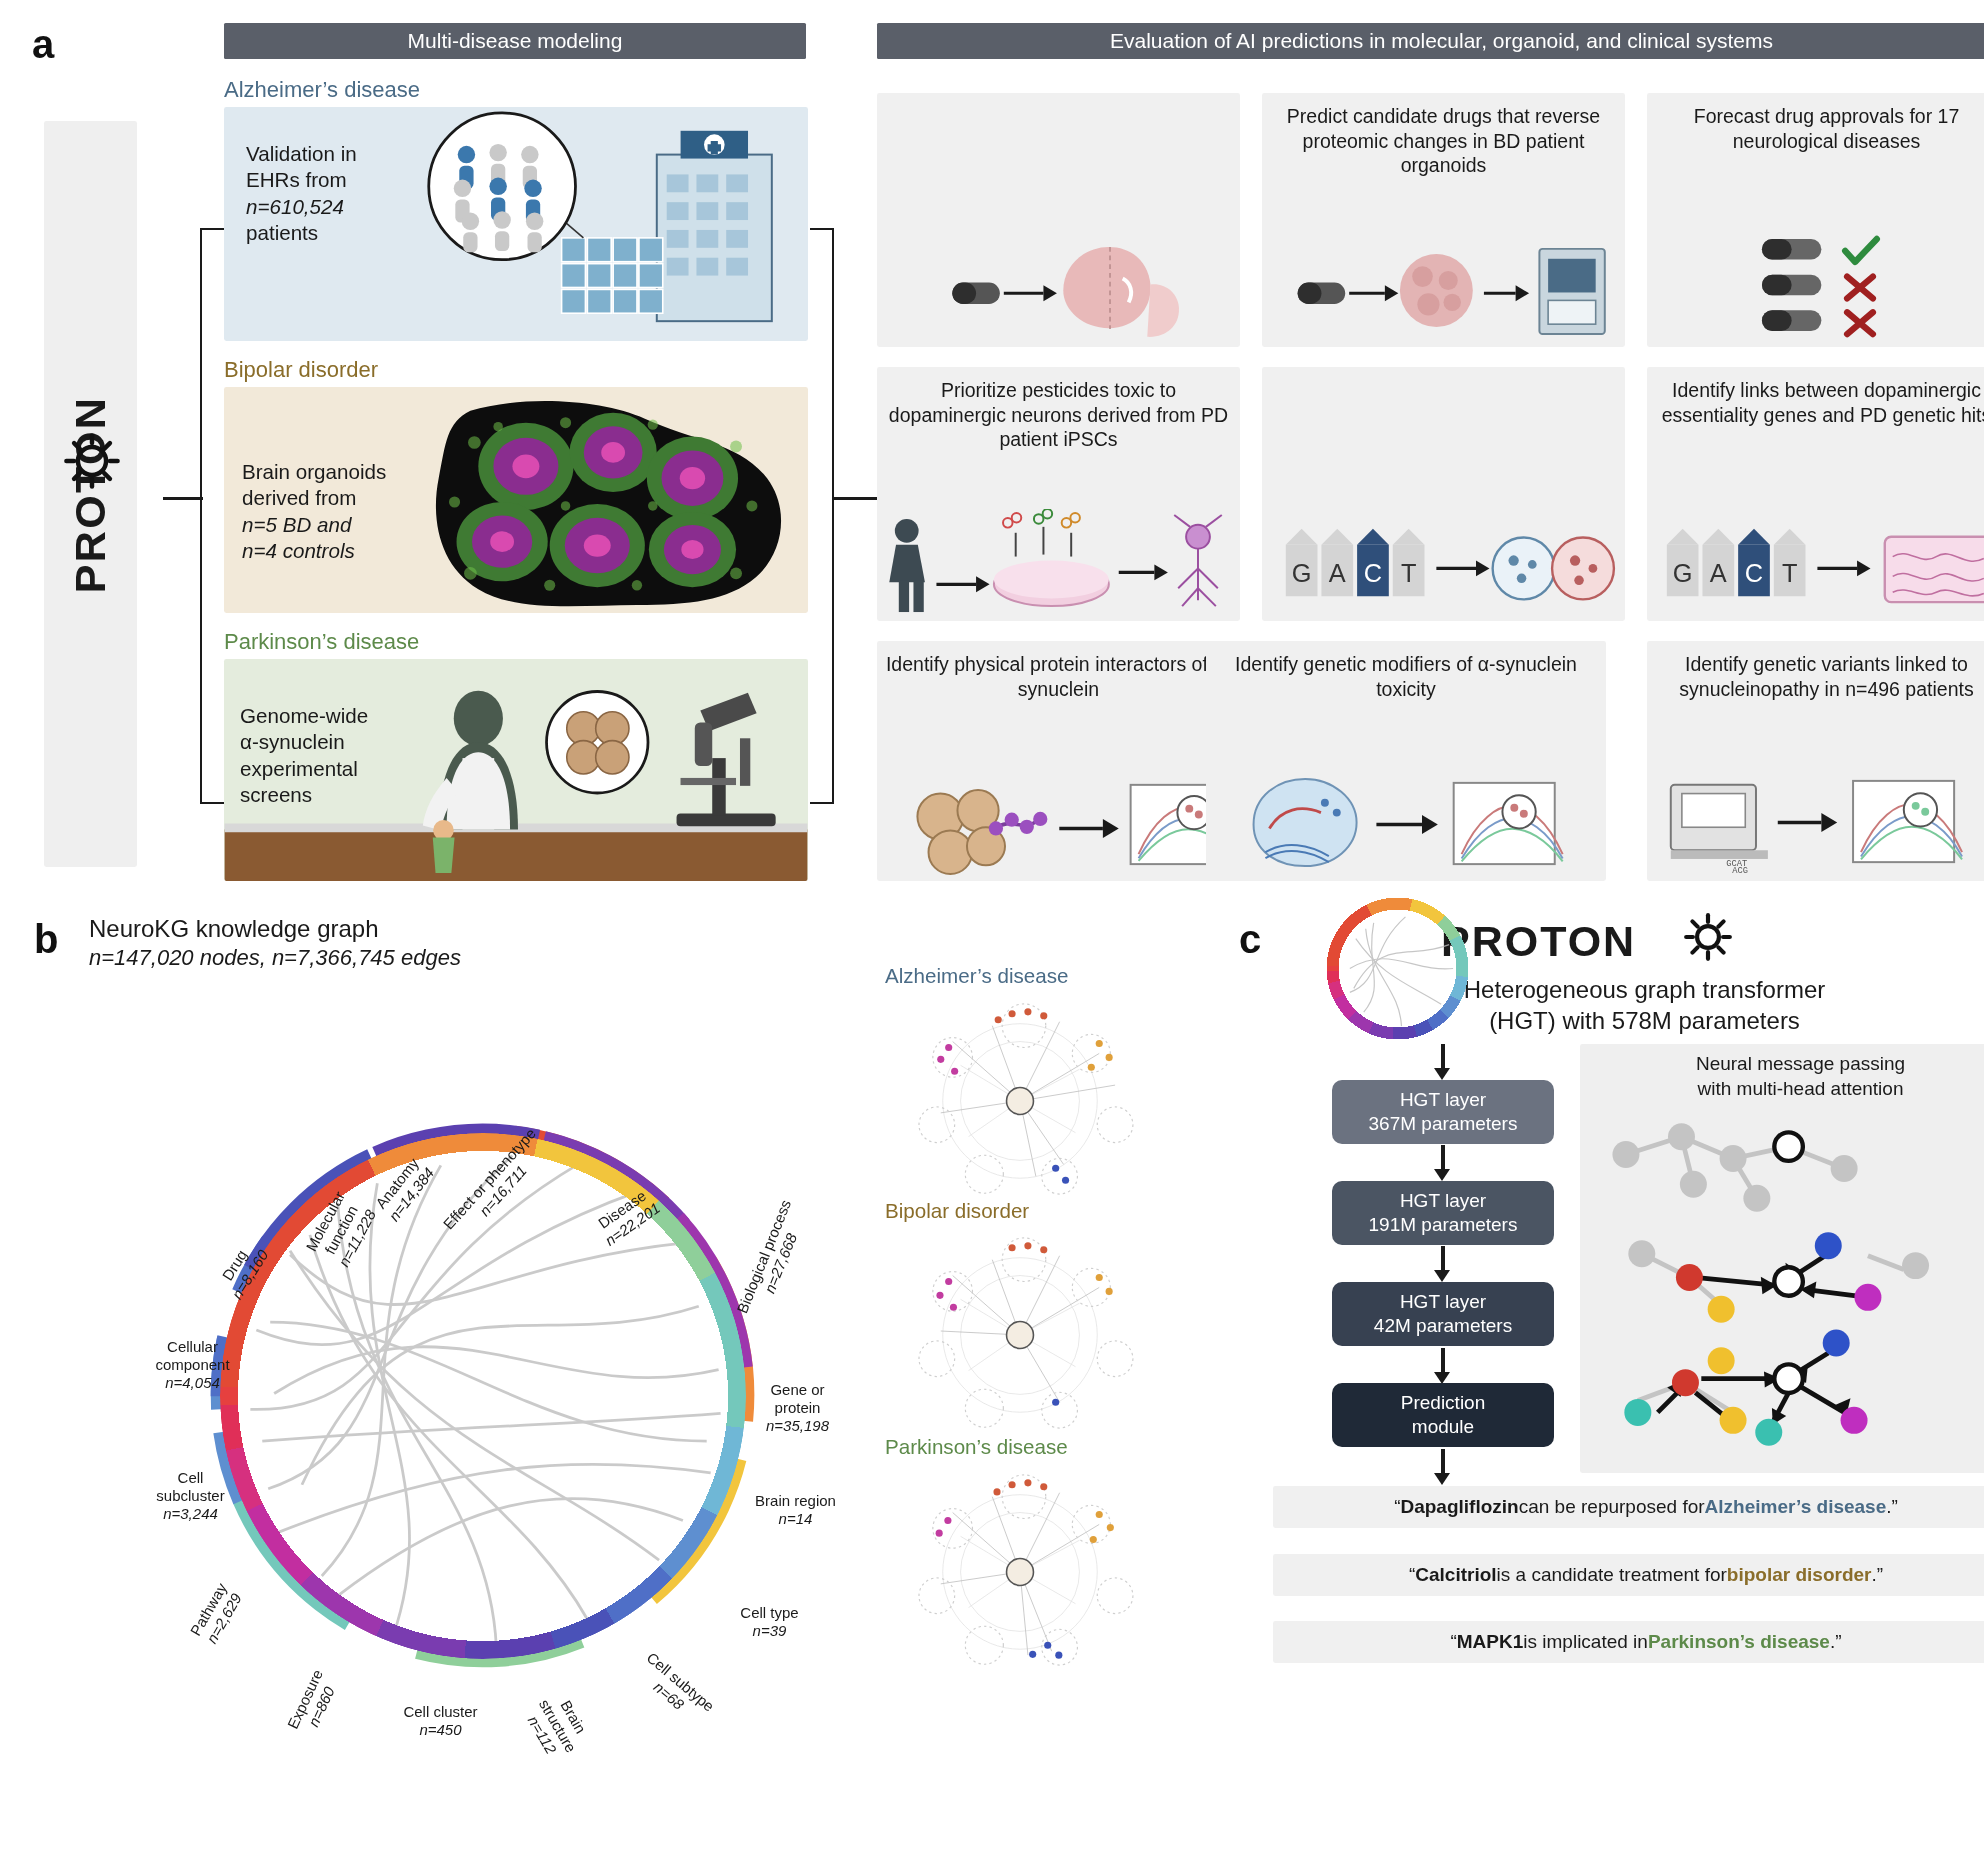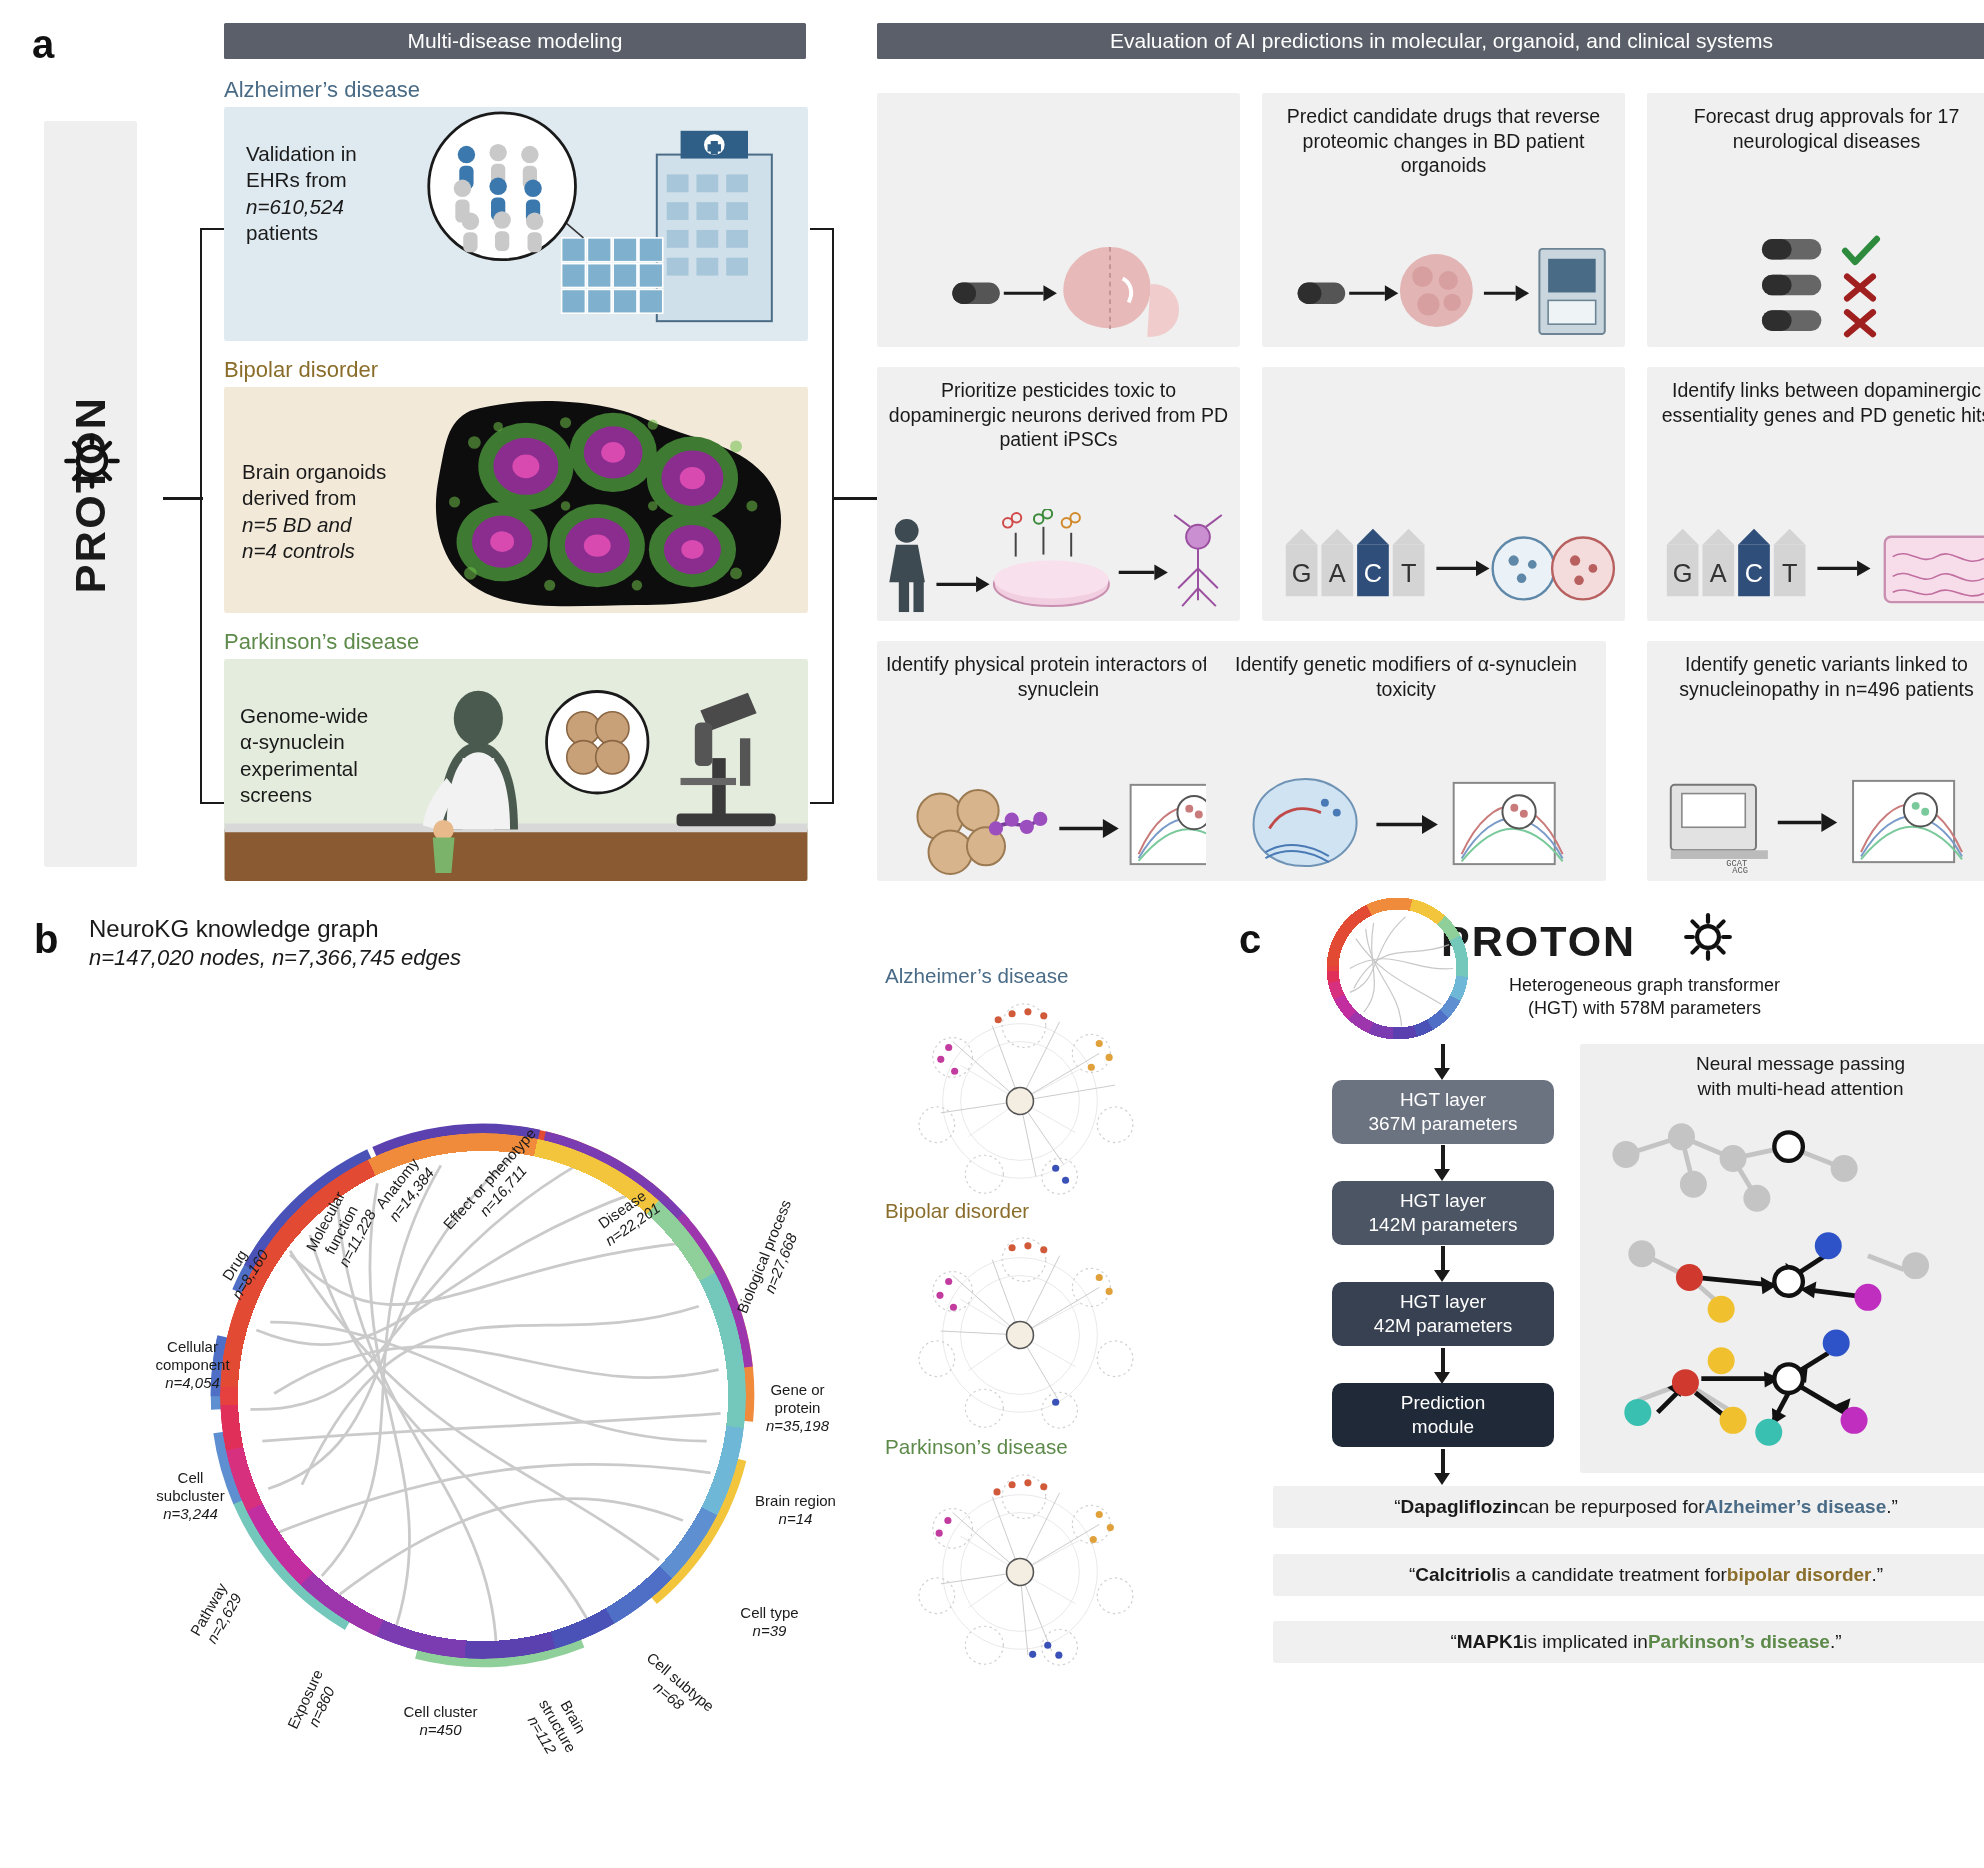--- a/index.html
+++ b/index.html
@@ -94,21 +94,21 @@
 
   .mini-net { position:absolute; width:254px; height:206px; }
   #net-ad { left:893px; top:101px; }
   #net-bd { left:893px; top:335px; }
   #net-pd { left:893px; top:572px; }
 
   
   #panel-c { position:absolute; left:1231px; top:893px; width:805px; height:975px; }
   #c-letter { position:absolute; left:8px; top:24px; }
   #c-proton { position:absolute; left:210px; top:24px; font-size:43px; font-weight:bold; letter-spacing:2px; }
-  #c-hgt { position:absolute; left:195px; top:81px; width:437px; font-size:18px; text-align:center; line-height:1.3; }
+  #c-hgt { position:absolute; left:195px; top:81px; width:437px; font-size:24px; text-align:center; line-height:1.3; }
 
   .hgt-box {
     position:absolute; left:101px; width:222px; border-radius:10px;
     color:#fff; font-size:19px; text-align:center; line-height:1.25;
     display:flex; align-items:center; justify-content:center;
   }
   .c-arrow { position:absolute; left:210px; width:3.6px; background:#1a1a1a; }
   .c-arrow::after {
     content:""; position:absolute; left:-6.7px; bottom:-12px;
     border-top:12.7px solid #1a1a1a; border-left:8.3px solid transparent; border-right:8.3px solid transparent;
@@ -888,21 +888,21 @@
   <div class="hgt-box" style="top:187px;height:64px;background:#6b7280">
     <div>
         <div>HGT layer</div>
         <div>367M parameters</div>
       </div>
   </div>
   <div class="c-arrow" style="top:252px;height:24px"></div>
   <div class="hgt-box" style="top:288px;height:64px;background:#4b5563">
     <div>
         <div>HGT layer</div>
-        <div>142M parameters</div>
+        <div>191M parameters</div>
       </div>
   </div>
   <div class="c-arrow" style="top:353px;height:24px"></div>
   <div class="hgt-box" style="top:389px;height:64px;background:#374151">
     <div>
         <div>HGT layer</div>
         <div>42M parameters</div>
       </div>
   </div>
   <div class="c-arrow" style="top:455px;height:24px"></div>

